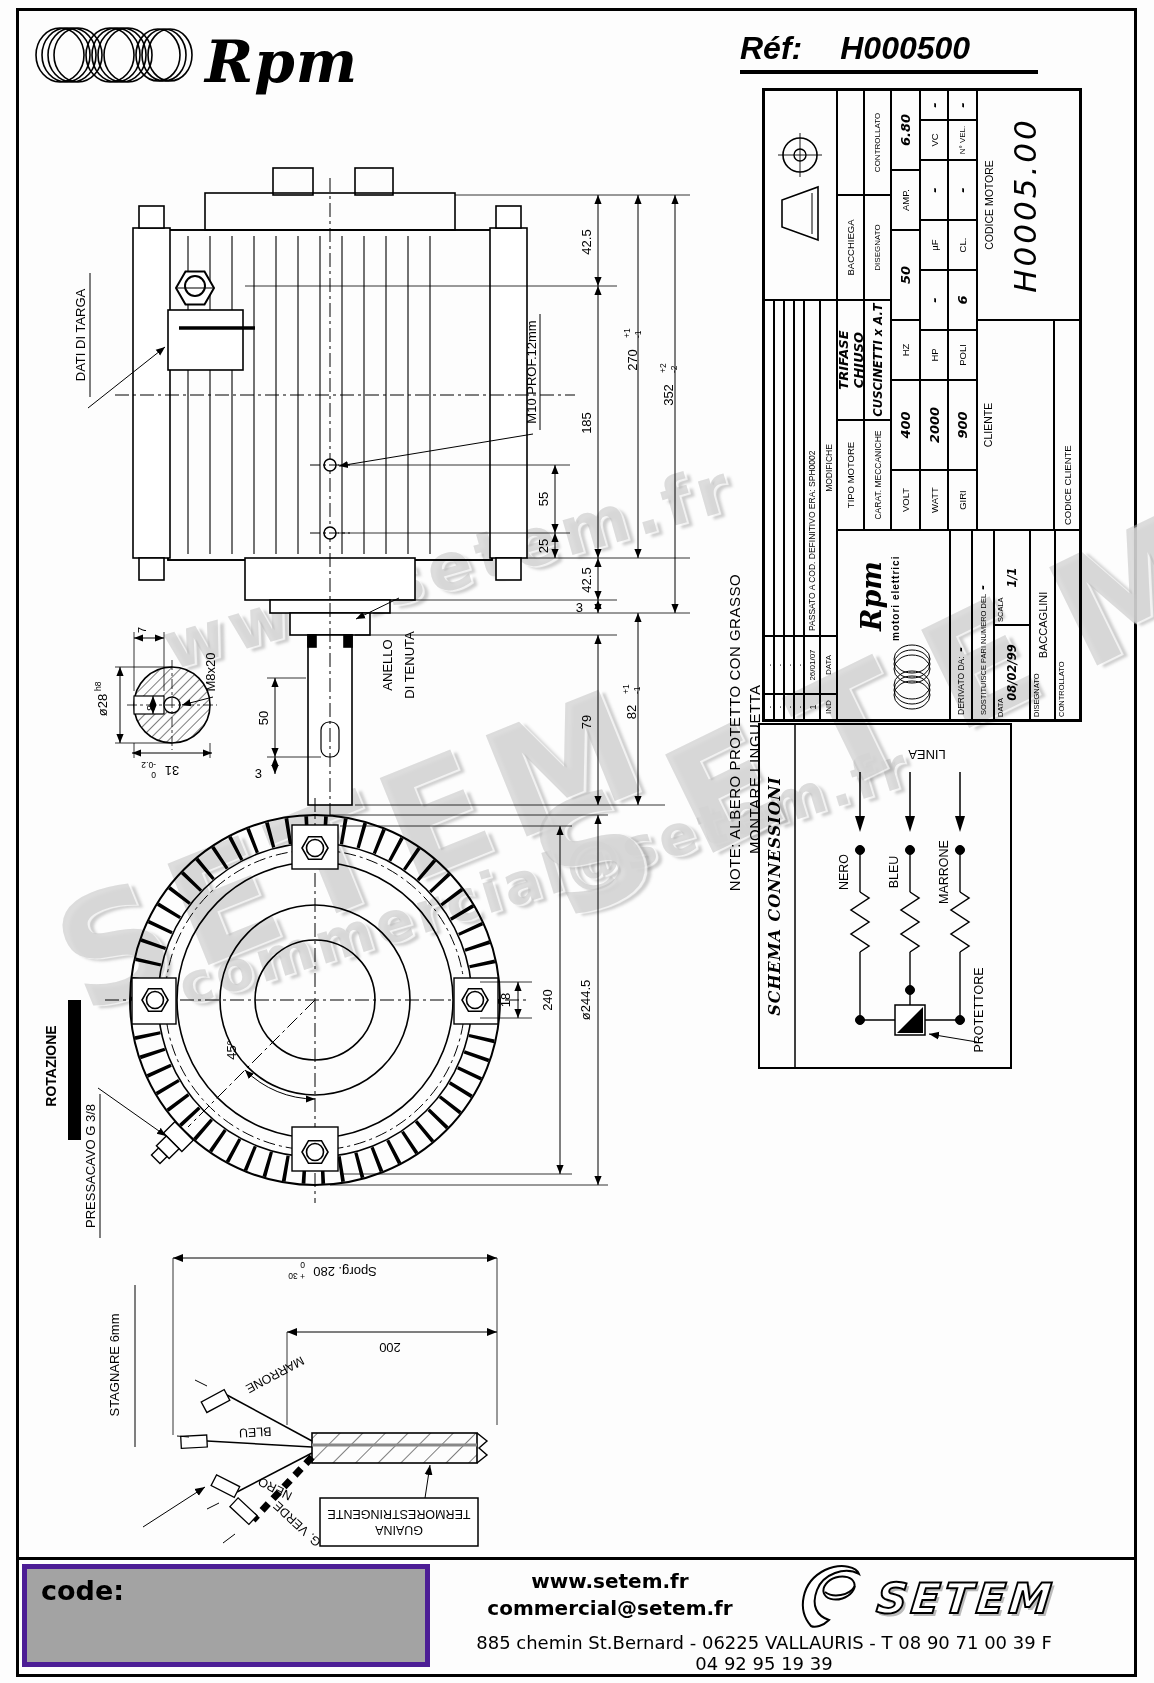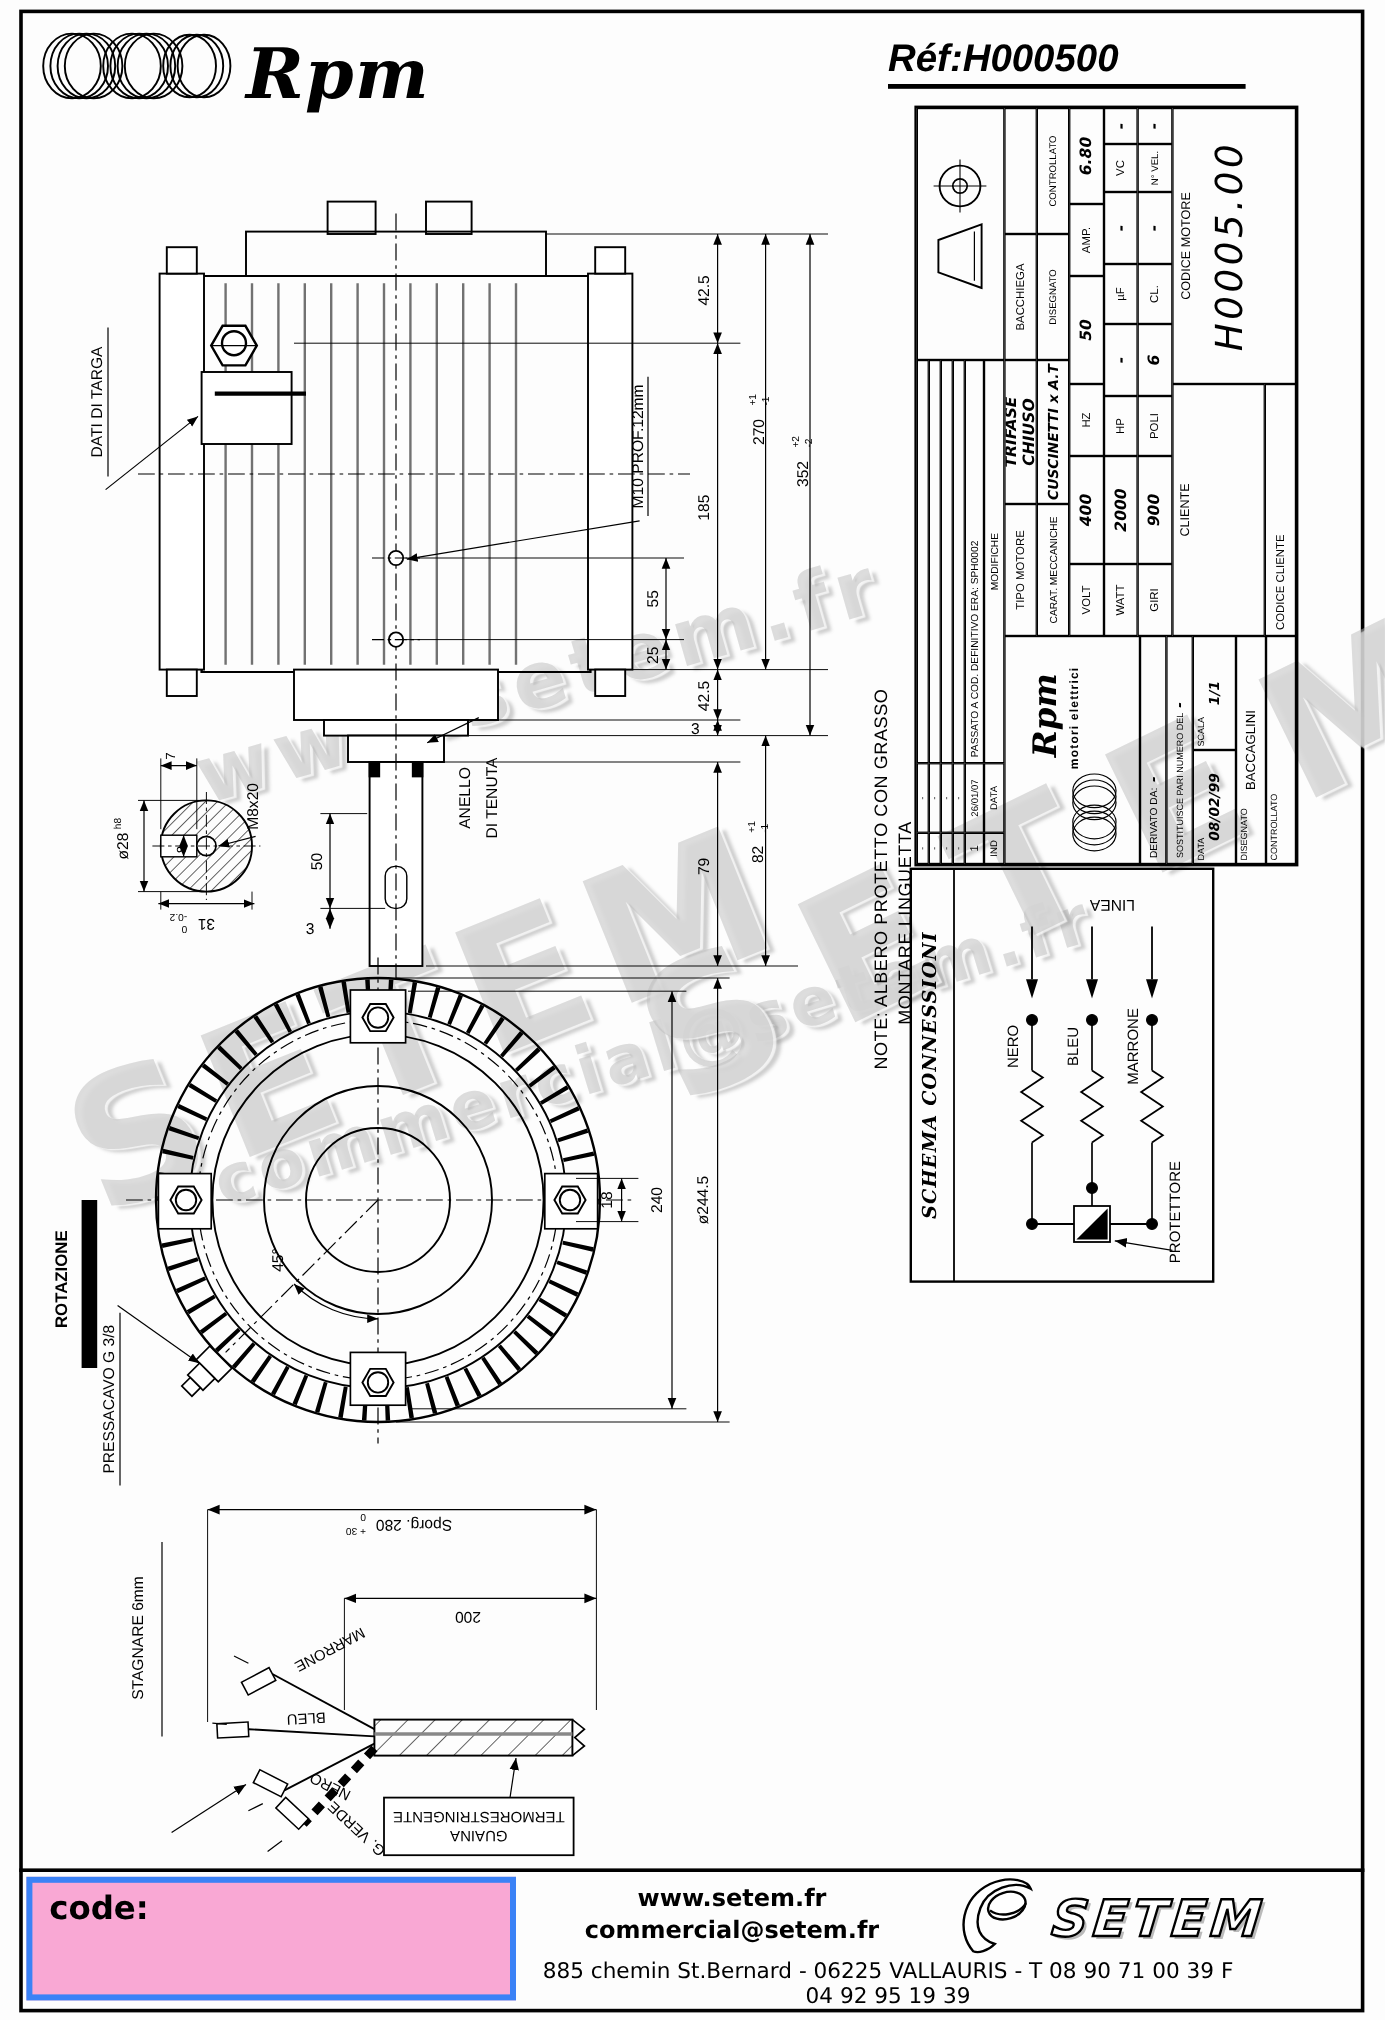--- a/index.html
+++ b/index.html
@@ -4,21 +4,21 @@
 <style>
   html,body{margin:0;padding:0}
   body{width:1154px;height:1683px;position:relative;background:#fdfdfd;color:#000;
        font-family:"Liberation Sans",sans-serif;overflow:hidden}
   .abs{position:absolute}
   .frame{left:16px;top:8px;width:1115px;height:1663px;border:3px solid #000}
   .fdiv{left:16px;top:1557px;width:1121px;height:3px;background:#000}
 
   
   .refbox{left:740px;top:30px;width:298px;border-bottom:4px solid #000;padding-bottom:3px;
-          display:flex;align-items:baseline;
+          display:flex;gap:38px;align-items:baseline;
           font:italic bold 32px "Liberation Sans",sans-serif}
   .brandtxt{font:italic bold 58px "DejaVu Serif",serif;letter-spacing:1px}
 
   
   .wm{position:absolute;font-family:"DejaVu Sans",sans-serif;font-weight:bold;white-space:nowrap;
       color:rgba(187,187,187,0.5);transform-origin:0 50%;
       text-shadow:2px 2px 1px rgba(255,255,255,0.75),5px 5px 3px rgba(110,110,110,0.33);z-index:1}
   .wm1{left:165px;top:610px;font-size:66px;letter-spacing:6px;transform:rotate(-16deg)}
   .wm2{left:65px;top:880px;font-size:150px;letter-spacing:12px;transform:rotate(-22deg)}
   .wm3{left:180px;top:955px;font-size:56px;letter-spacing:4px;transform:rotate(-17deg)}
@@ -48,27 +48,27 @@
   svg text{fill:#000;font-family:"Liberation Sans",sans-serif}
   .dt{font-size:13px}
   .dts{font-size:11px}
   .tolt{font-size:8.5px}
   .lab{font-size:13px}
   .lab2{font-size:14px;font-weight:bold}
   .schlab{font-size:12.5px}
   .schtitle{font:italic bold 16px "DejaVu Serif",serif;letter-spacing:1px}
 
   
-  .codebox{left:22px;top:1564px;width:398px;height:93px;border:5px solid #3b82f6;background:#f9a8d4}
+  .codebox{left:22px;top:1564px;width:398px;height:93px;border:5px solid #4c1d95;background:#a3a3a3}
   .codelbl{position:absolute;left:14px;top:6px;font:bold 27px "DejaVu Sans",sans-serif}
   .codeval{position:absolute;left:70px;top:22px;width:320px;text-align:center;
            font:bold 58px "DejaVu Sans",sans-serif;letter-spacing:1px}
   .fcenter{left:445px;top:1568px;width:330px;text-align:center;
            font:bold 20px "DejaVu Sans",sans-serif;line-height:27px}
-  .faddr{left:440px;top:1632px;width:600px;text-align:center;font:18px "DejaVu Sans",sans-serif}
+  .faddr{left:464px;top:1632px;width:600px;text-align:center;font:18px "DejaVu Sans",sans-serif}
   .setemlogo{left:795px;top:1562px;width:330px;height:72px}
   .setemtxt{position:absolute;left:82px;top:12px;font:italic bold 42px "DejaVu Sans",sans-serif;
             letter-spacing:4px;color:#fff;-webkit-text-stroke:2px #000;
             text-shadow:3px 3px 0 #bbb;transform:skewX(-6deg)}
 </style>
 </head>
 <body>
 
 <div class="abs frame"></div>
 <div class="abs fdiv"></div>

